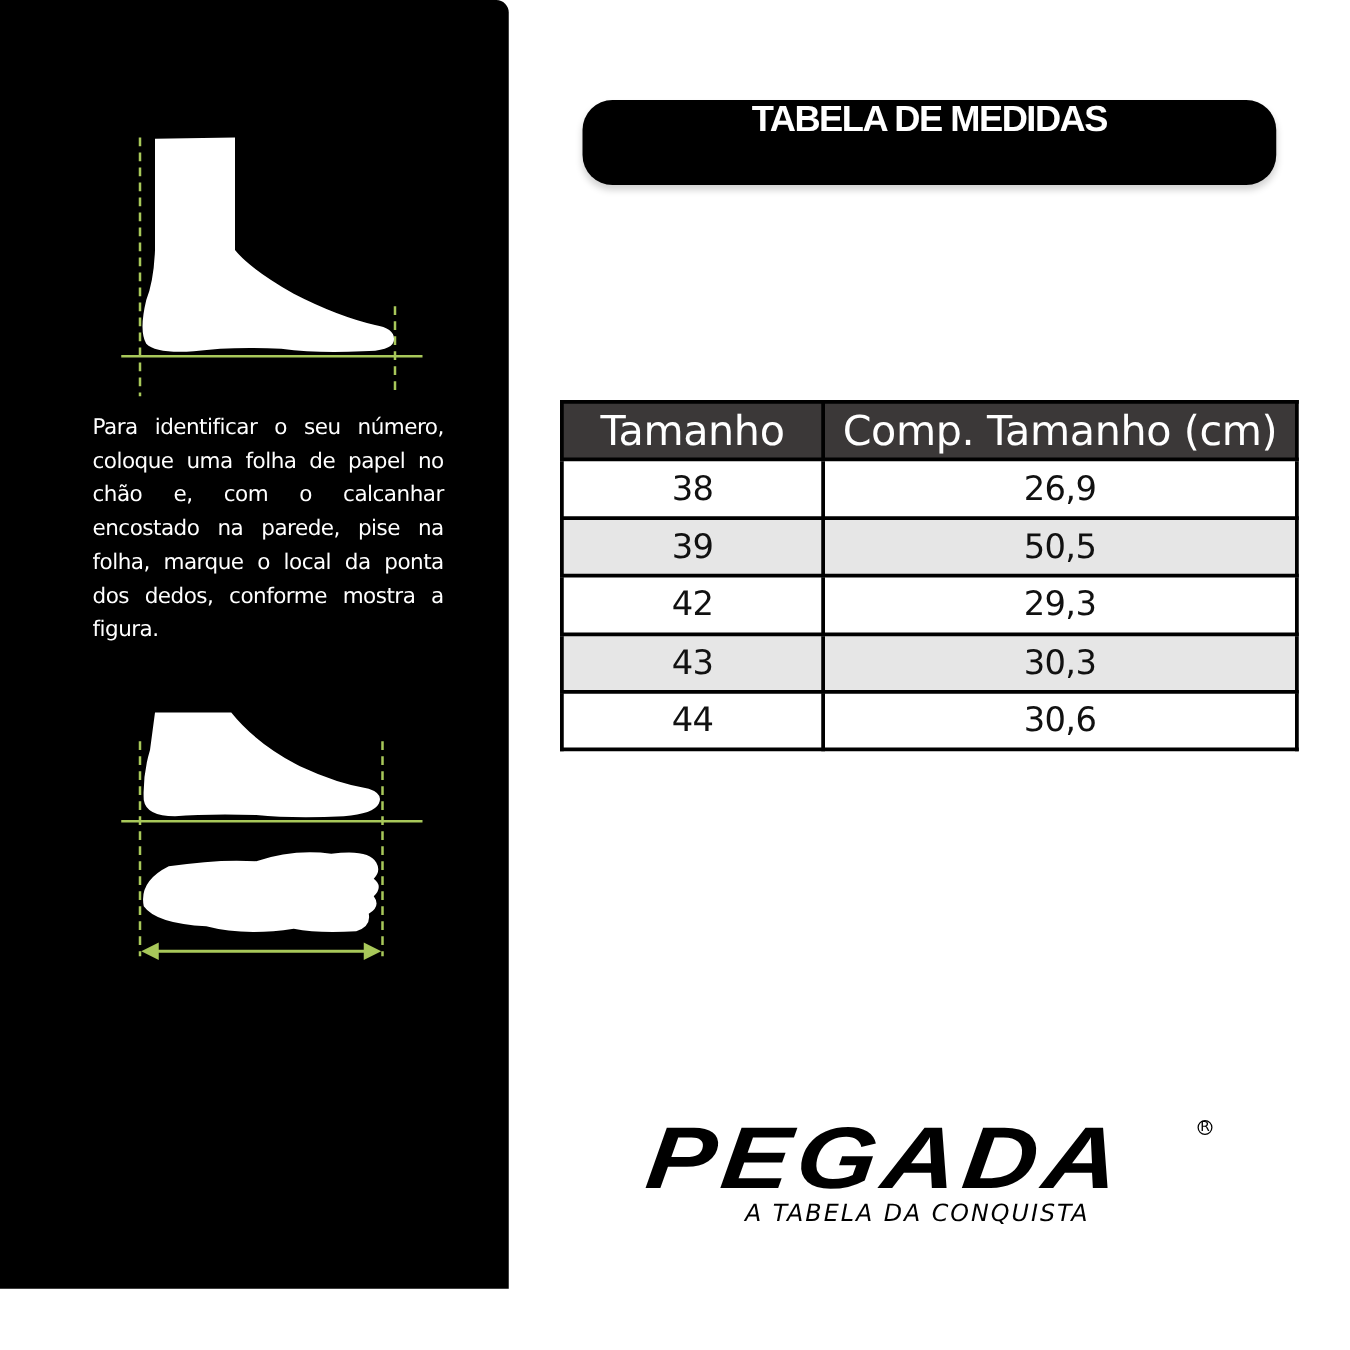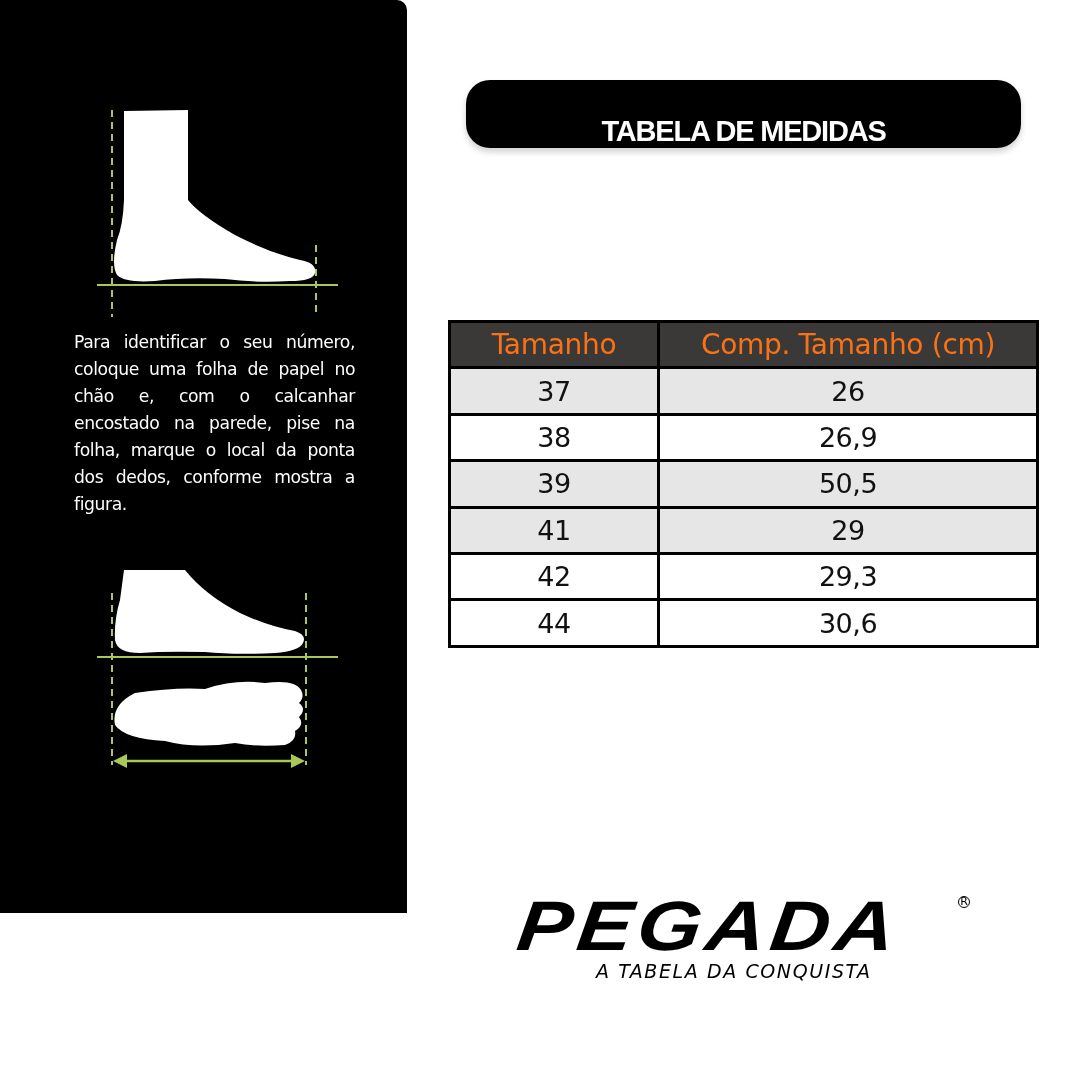--- a/index.html
+++ b/index.html
@@ -1,56 +1,56 @@
 <!DOCTYPE html>
 <html><head>
 <meta charset="utf-8">
 <style>
   * { box-sizing: border-box; margin: 0; padding: 0; }
   html, body { width: 1080px; height: 1080px; background: #ffffff; overflow: hidden; }
   body { position: relative; font-family: "Liberation Sans", "DejaVu Sans", sans-serif; }
 
   .left-panel {
-    position: absolute; left: 0; top: 0; width: 407px; height: 913px;
+    position: absolute; left: 0; top: 0; width: 407px; height: 1031px;
     background: #000000; border-top-right-radius: 10px;
   }
   .illus { position: absolute; }
   .illus svg { display: block; }
 
   .instr {
     position: absolute; left: 74px; width: 281px;
     color: #ffffff; font-family: "DejaVu Sans", sans-serif;
     font-size: 17.2px; line-height: 27px; text-align: justify;
     letter-spacing: -0.4px;
   }
   .instr-1 { top: 329px; }
   .instr-2 { top: 794px; }
 
   .title-pill {
     position: absolute; left: 466px; top: 80px; width: 555px; height: 68px;
     background: #000000; border-radius: 24px;
     box-shadow: 0 4px 6px rgba(0,0,0,0.18);
-    display: flex; align-items: flex-end; justify-content: center;
+    display: flex; align-items: flex-start; justify-content: center;
   }
   .title-pill span {
     color: #ffffff; font-family: "Liberation Sans", sans-serif;
     font-weight: bold; font-size: 29px; letter-spacing: -1.2px;
   }
 
   .size-table {
     position: absolute; left: 448px; top: 320px; width: 591px;
     border-collapse: collapse;
     font-family: "DejaVu Sans", sans-serif;
   }
   .size-table th, .size-table td {
     border: 3px solid #000000; text-align: center; height: 46.4px;
     font-weight: normal; padding: 0;
   }
   .size-table th {
-    background: #3b3838; color: #f97316; font-size: 28px; letter-spacing: -0.3px;
+    background: #3b3838; color: #ffffff; font-size: 33px; letter-spacing: -0.3px;
   }
   .size-table td { color: #111111; font-size: 27px; letter-spacing: -0.5px; }
   .size-table tr.shade td { background: #e6e6e6; }
   .size-table tr.plain td { background: #ffffff; }
   .col-size { width: 209px; }
 
   .brand {
     position: absolute; left: 518px; top: 896px; width: 460px;
   }
   .brand-name {
@@ -105,39 +105,35 @@
 </div>
 
 <table class="size-table">
   <thead>
     <tr>
       <th class="col-size">Tamanho</th>
       <th>Comp. Tamanho (cm)</th>
     </tr>
   </thead>
   <tbody>
-    <tr class="shade">
-      <td>37</td>
-      <td>26</td>
-    </tr>
     <tr class="plain">
       <td>38</td>
       <td>26,9</td>
     </tr>
     <tr class="shade">
       <td>39</td>
       <td>50,5</td>
     </tr>
-    <tr class="shade">
-      <td>41</td>
-      <td>29</td>
-    </tr>
     <tr class="plain">
       <td>42</td>
       <td>29,3</td>
+    </tr>
+    <tr class="shade">
+      <td>43</td>
+      <td>30,3</td>
     </tr>
     <tr class="plain">
       <td>44</td>
       <td>30,6</td>
     </tr>
   </tbody>
 </table>
 
 <div class="brand">
   <span class="brand-name">PEGADA</span>

